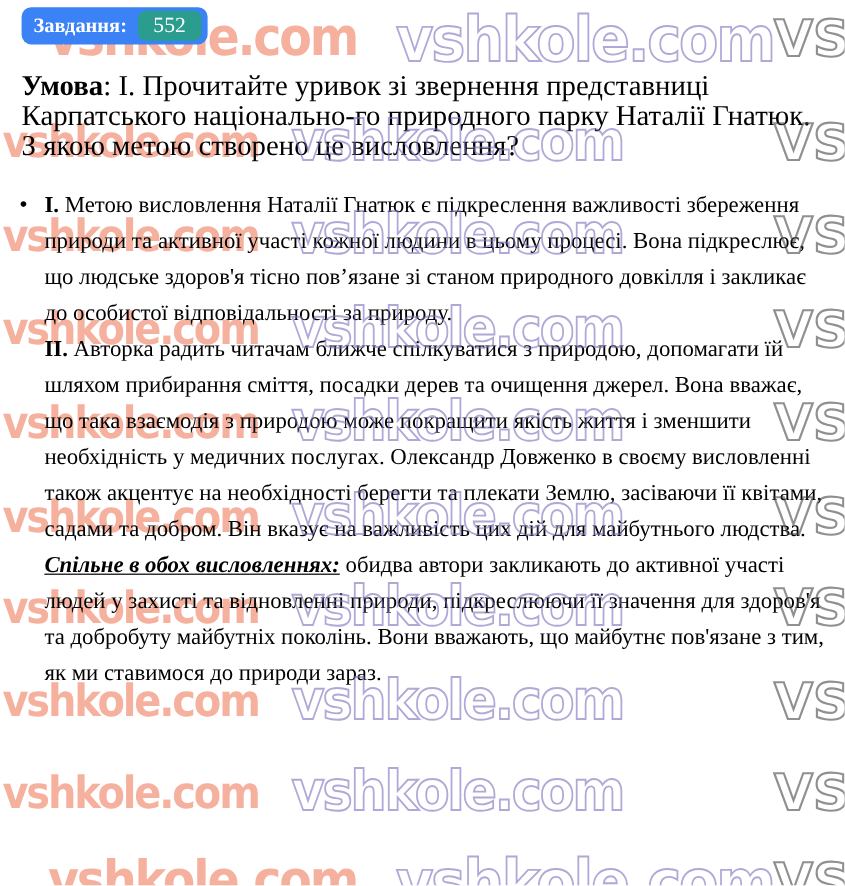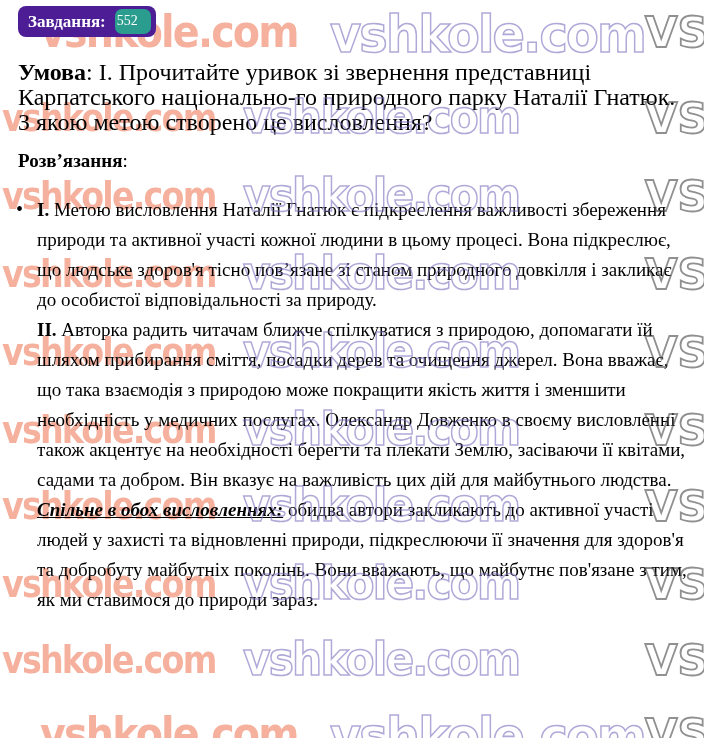--- a/index.html
+++ b/index.html
@@ -31,25 +31,25 @@
   .wm-vs{position:absolute;left:645px;top:4px;z-index:2;
      font-family:"DejaVu Sans","Liberation Sans",sans-serif;font-weight:bold;
      font-size:42px;color:transparent;-webkit-text-stroke:1.8px rgba(70,70,70,0.6);
      white-space:nowrap;}
   .wm-row.alt .wm-orange{left:40px;font-size:44px;top:2px;}
   .wm-row.alt .wm-outline{left:330px;font-size:52px;}
 
   
   .content{position:relative;z-index:1;padding:6px 16px 0 18px;}
 
-  .task-badge{display:inline-flex;align-items:center;background:#4c1d95;
+  .task-badge{display:inline-flex;align-items:center;background:#3b82f6;
      border-radius:8px;padding:3px 5px 3px 10px;gap:9px;}
   .task-label{color:#ffffff;font-weight:bold;font-size:17px;line-height:22px;}
   .task-number{background:#2a9d8f;color:#ffffff;border-radius:7px;
-     padding:1px 13px 2px 2px;font-size:14px;line-height:22px;}
+     padding:1px 13px 2px 13px;font-size:18px;line-height:22px;}
 
   .condition{margin:23px 0 0 0;font-size:24px;line-height:25px;font-family:Liberation Serif, serif;}
   .solution-label{margin:14px 0 0 0;font-size:19px;line-height:24px;}
 
   .solution-list{margin:22px 0 0 0;padding:0 0 0 19px;list-style:none;}
   .solution-list li{position:relative;}
   .solution-list li::before{content:"\2022";position:absolute;left:-21px;top:3px;font-size:20px;}
   .sol-p{margin:0;font-size:19px;line-height:30px;}
   .hl{text-decoration:underline;font-style:italic;}
 
@@ -119,21 +119,20 @@
 
   <div class="content">
 
     <div class="task-badge">
       <span class="task-label">Завдання:</span>
       <span class="task-number">552</span>
     </div>
 
     <p class="condition"><b>Умова</b><span>: І. Прочитайте уривок зі звернення представниці Карпатського національно-го природного парку Наталії Гнатюк. З якою метою створено це висловлення?</span></p>
 
-    <p class="solution-label"><b>Розв’язання</b><span>:</span></p>
 
     <ul class="solution-list">
       <li>
         <p class="sol-p"><b>І.</b><span> Метою висловлення Наталії Гнатюк є підкреслення важливості збереження природи та активної участі кожної людини в цьому процесі. Вона підкреслює, що людське здоров'я тісно пов’язане зі станом природного довкілля і закликає до особистої відповідальності за природу.</span></p>
         <p class="sol-p"><b>ІІ.</b><span> Авторка радить читачам ближче спілкуватися з природою, допомагати їй шляхом прибирання сміття, посадки дерев та очищення джерел. Вона вважає, що така взаємодія з природою може покращити якість життя і зменшити необхідність у медичних послугах. Олександр Довженко в своєму висловленні також акцентує на необхідності берегти та плекати Землю, засіваючи її квітами, садами та добром. Він вказує на важливість цих дій для майбутнього людства. </span><b class="hl">Спільне в обох висловленнях:</b><span> обидва автори закликають до активної участі людей у захисті та відновленні природи, підкреслюючи її значення для здоров'я та добробуту майбутніх поколінь. Вони вважають, що майбутнє пов'язане з тим, як ми ставимося до природи зараз.</span></p>
       </li>
     </ul>
 
 
   </div>

